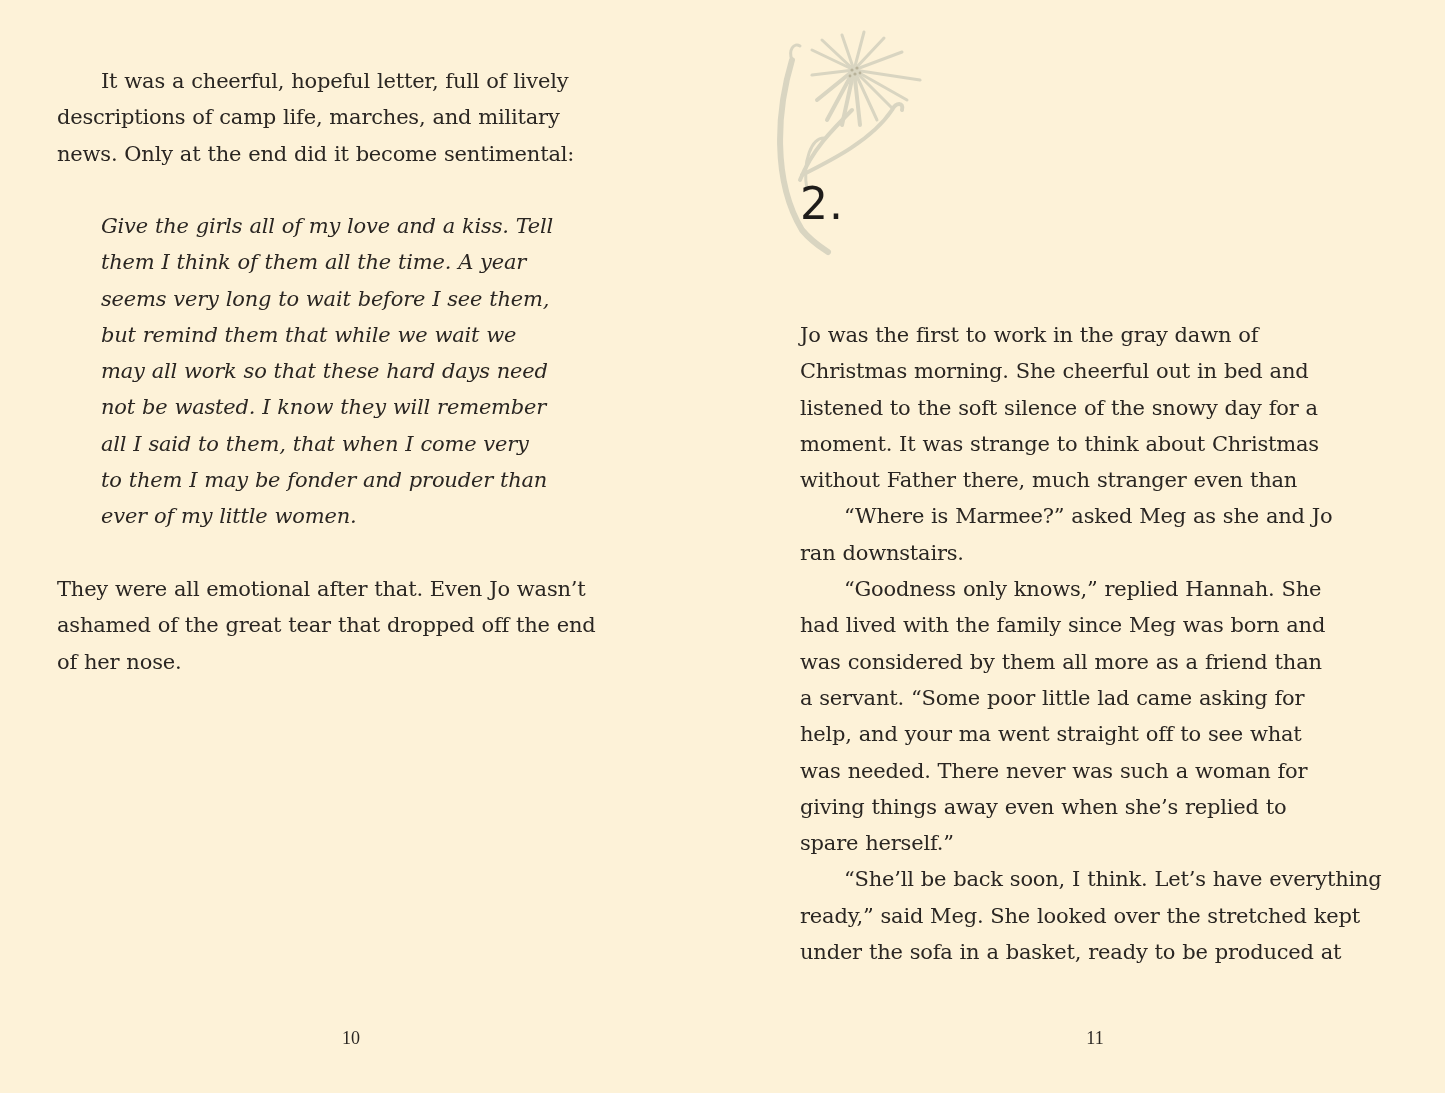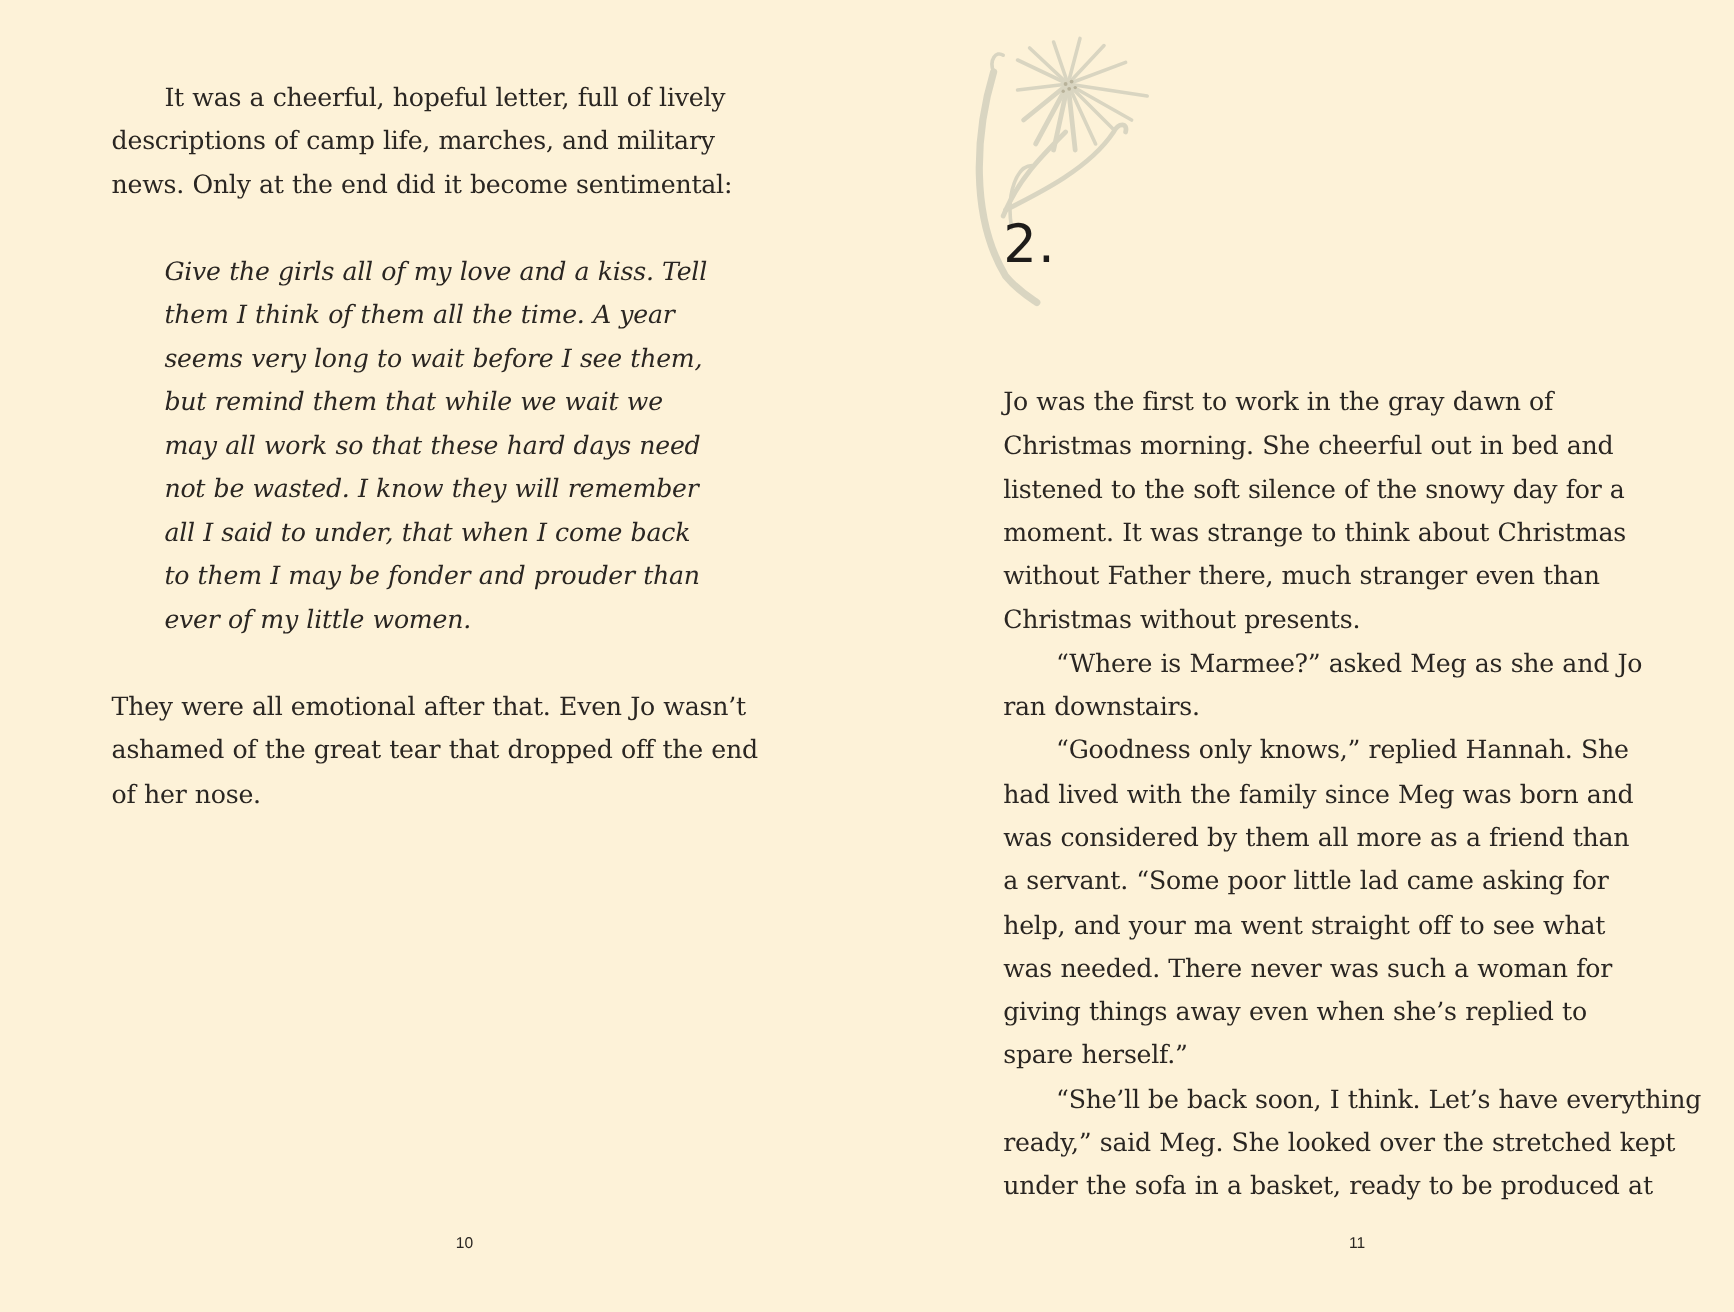--- a/index.html
+++ b/index.html
@@ -12,21 +12,20 @@
       background: #fdf2d8;
       position: relative;
       overflow: hidden;
       font-family: "DejaVu Serif", "Liberation Serif", serif;
       color: #2a2622;
     }
     .page {
       position: absolute;
       top: 0;
       height: 845px;
-      margin-left: 36px;
     }
     .page-left {
       left: 0;
       width: 722px;
     }
     .page-right {
       left: 722px;
       width: 723px;
     }
     .text-block {
@@ -47,22 +46,22 @@
       font-style: italic;
     }
     #left-para-1 { left: 57px; top: 63px; }
     #left-letter { left: 101px; top: 208px; }
     #left-para-2 { left: 57px; top: 571px; }
     #right-body  { left: 78px; top: 317px; }
 
     .page-number {
       position: absolute;
       top: 1028px;
-      font-family: Liberation Sans, sans-serif;
-      font-size: 13px;
+      font-family: Liberation Serif, serif;
+      font-size: 18px;
       color: #2a2622;
       width: 60px;
       text-align: center;
     }
     #page-num-left { left: 321px; }
     #page-num-right { left: 343px; }
 
     .ornament {
       position: absolute;
       left: 50px;
@@ -91,21 +90,21 @@
     <span class="line">news.  Only at the end did it become sentimental:</span>
   </div>
 
   <div class="text-block italic" id="left-letter">
     <span class="line">Give the girls all of my love and a kiss.  Tell</span>
     <span class="line">them I think of them all the time.  A year</span>
     <span class="line">seems very long to wait before I see them,</span>
     <span class="line">but remind them that while we wait we</span>
     <span class="line">may all work so that these hard days need</span>
     <span class="line">not be wasted.  I know they will remember</span>
-    <span class="line">all I said to under, that when I come back</span>
+    <span class="line">all I said to them, that when I come very</span>
     <span class="line">to them I may be fonder and prouder than</span>
     <span class="line">ever of my little women.</span>
   </div>
 
   <div class="text-block" id="left-para-2">
     <span class="line">They were all emotional after that.  Even Jo wasn’t</span>
     <span class="line">ashamed of the great tear that dropped off the end</span>
     <span class="line">of her nose.</span>
   </div>
 
@@ -152,21 +151,20 @@
   </svg>
 
   <div class="chapter-number">2.</div>
 
   <div class="text-block" id="right-body">
       <span class="line">Jo was the first to work in the gray dawn of</span>
       <span class="line">Christmas morning.  She cheerful out in bed and</span>
       <span class="line">listened to the soft silence of the snowy day for a</span>
       <span class="line">moment.  It was strange to think about Christmas</span>
       <span class="line">without Father there, much stranger even than</span>
-      <span class="line">Christmas without presents.</span>
       <span class="line indent">“Where is Marmee?” asked Meg as she and Jo</span>
       <span class="line">ran downstairs.</span>
       <span class="line indent">“Goodness only knows,” replied Hannah.  She</span>
       <span class="line">had lived with the family since Meg was born and</span>
       <span class="line">was considered by them all more as a friend than</span>
       <span class="line">a servant.  “Some poor little lad came asking for</span>
       <span class="line">help, and your ma went straight off to see what</span>
       <span class="line">was needed.  There never was such a woman for</span>
       <span class="line">giving things away even when she’s replied to</span>
       <span class="line">spare herself.”</span>

